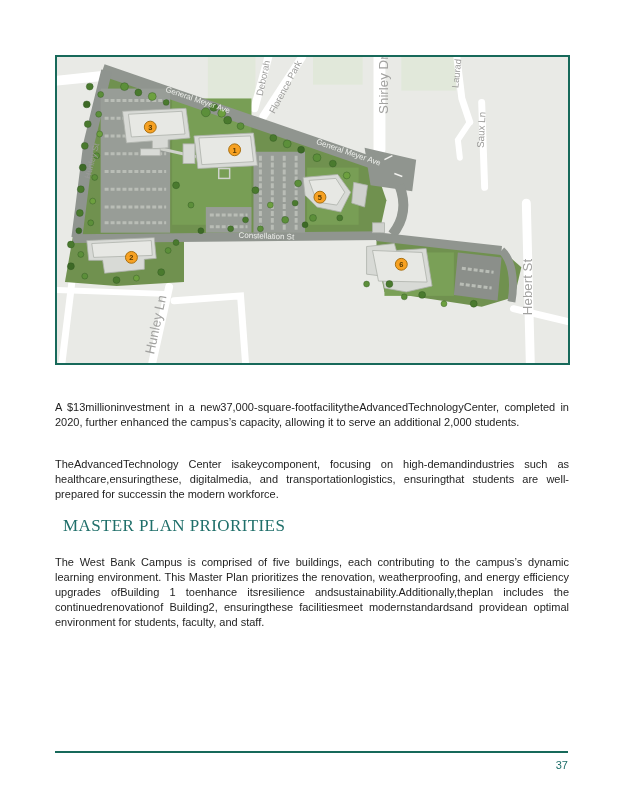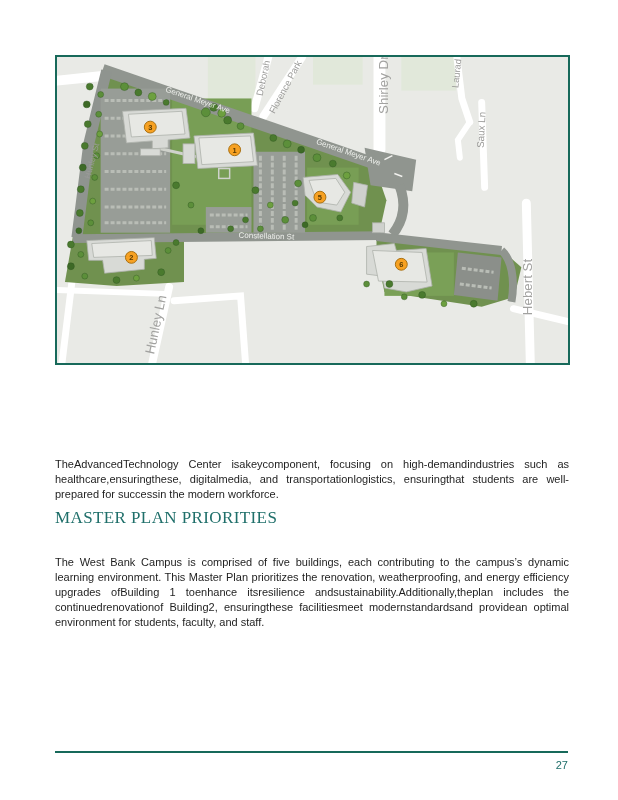--- a/index.html
+++ b/index.html
@@ -12,21 +12,21 @@
     border:2px solid #17695A; background:#e9eae6; box-sizing:content-box;
   }
   .map-figure svg { display:block; width:100%; height:100%; }
   .para {
     position:absolute; left:55px; width:514px;
     font-size:11px; line-height:15px; color:#1e1e1e; text-align:justify;
   }
   #p1 { top:389px; }
   #p2 { top:446px; }
   .section-heading {
-    position:absolute; left:55px; top:508px; margin:0;
+    position:absolute; left:55px; top:508px; margin:8px;
     font-family:"Liberation Serif", serif; font-weight:normal;
     font-size:17px; letter-spacing:0.4px; color:#1F6F6A;
   }
   #p3 { top:547px;margin-top:8px; }
   .bottom-rule {
     position:absolute; left:55px; top:751px; width:513px; height:2px;
     background:#17695A;
   }
   .page-number {
     position:absolute; right:50px; top:759px; width:60px;
@@ -244,23 +244,24 @@
       <text x="479" y="233" text-anchor="middle" class="st-gray st-big" transform="rotate(-90 479 233)">Hebert St</text>
       <text x="38" y="106" text-anchor="middle" class="st-gray" font-size="8.5" transform="rotate(-75 38 106)">Hunley St</text>
       <text x="104" y="272" text-anchor="middle" class="st-gray st-big" transform="rotate(-78 104 272)">Hunley Ln</text>
 
       <text x="141" y="46" text-anchor="middle" class="rd-label" transform="rotate(19 141 46)">General Meyer Ave</text>
       <text x="293" y="99" text-anchor="middle" class="rd-label" transform="rotate(19 293 99)">General Meyer Ave</text>
       <text x="211" y="184" text-anchor="middle" class="rd-label" fill="#d8dbd5" transform="rotate(2 211 184)">Constellation St</text>
     </svg>
   </div>
 
+  <p class="para" id="p1">A $13millioninvestment  in a new37,000-square-footfacilitytheAdvancedTechnologyCenter,  completed in 2020,  further enhanced  the campus’s  capacity,  allowing  it to serve an additional  2,000  students.</p>
 
   <p class="para" id="p2">TheAdvancedTechnology  Center  isakeycomponent,  focusing  on  high-demandindustries   such  as healthcare,ensuringthese,  digitalmedia,  and transportationlogistics,  ensuringthat  students  are well-prepared  for successin  the modern  workforce.</p>
 
   <h2 class="section-heading">MASTER PLAN PRIORITIES</h2>
 
   <p class="para" id="p3">The  West  Bank  Campus  is  comprised  of  five  buildings,  each  contributing  to  the  campus’s  dynamic learning environment. This Master Plan prioritizes the renovation, weatherproofing, and energy efficiency upgrades  ofBuilding  1  toenhance  itsresilience  andsustainability.Additionally,theplan   includes  the continuedrenovationof  Building2,  ensuringthese  facilitiesmeet  modernstandardsand  providean optimal  environment  for students,  faculty,  and  staff.</p>
 
   <div class="bottom-rule"></div>
-  <div class="page-number">27</div>
+  <div class="page-number">37</div>
 
 </div>
 
 </body></html>

